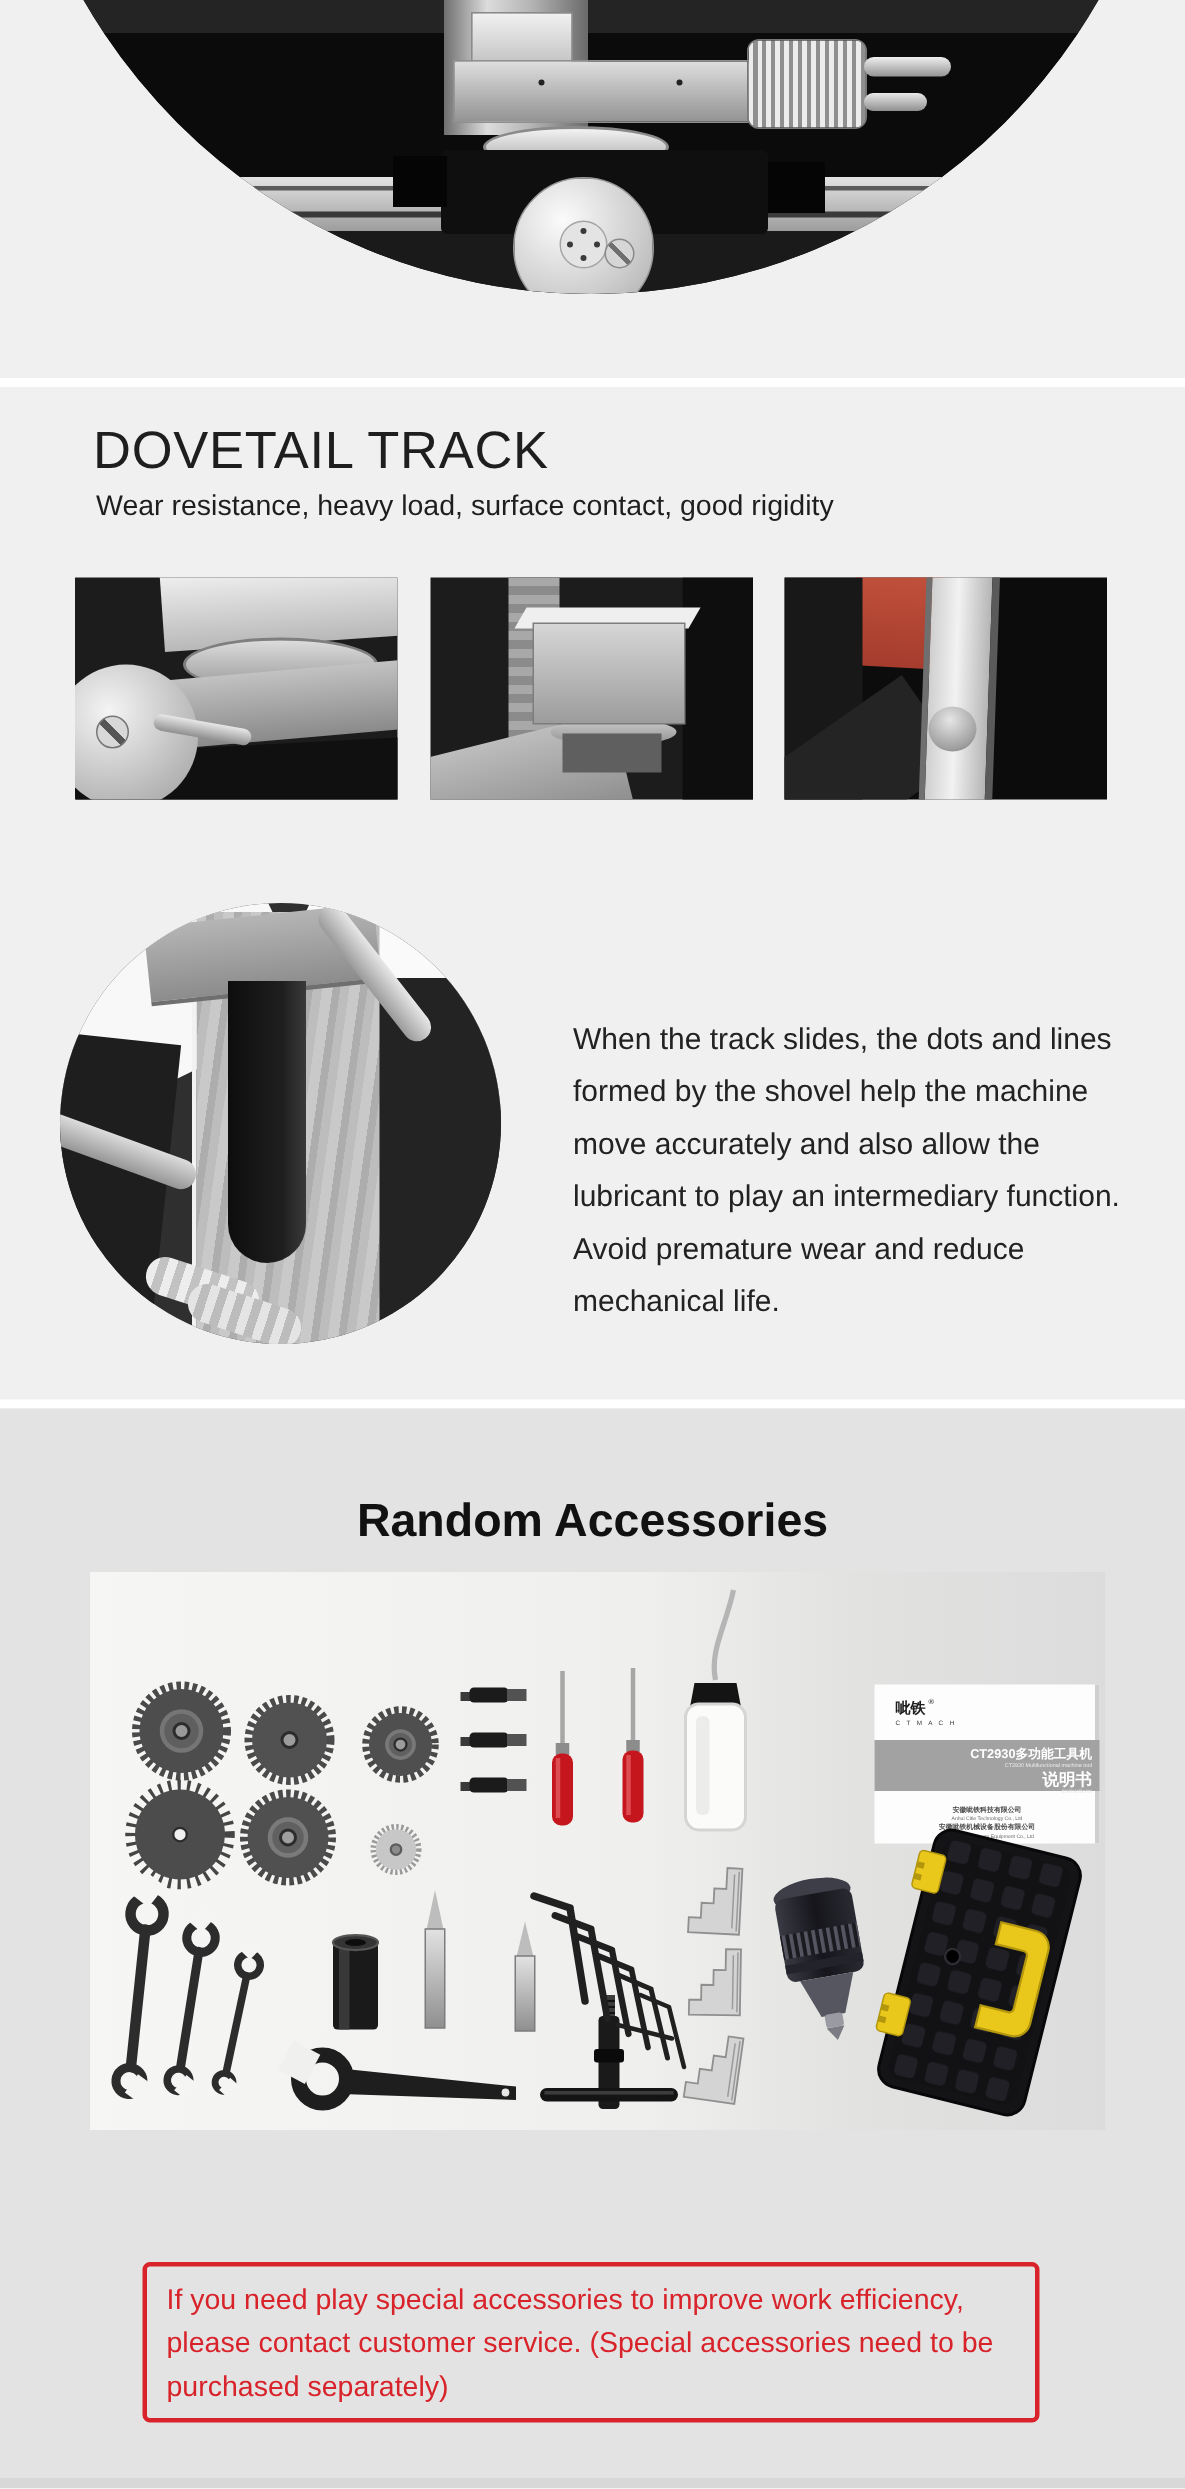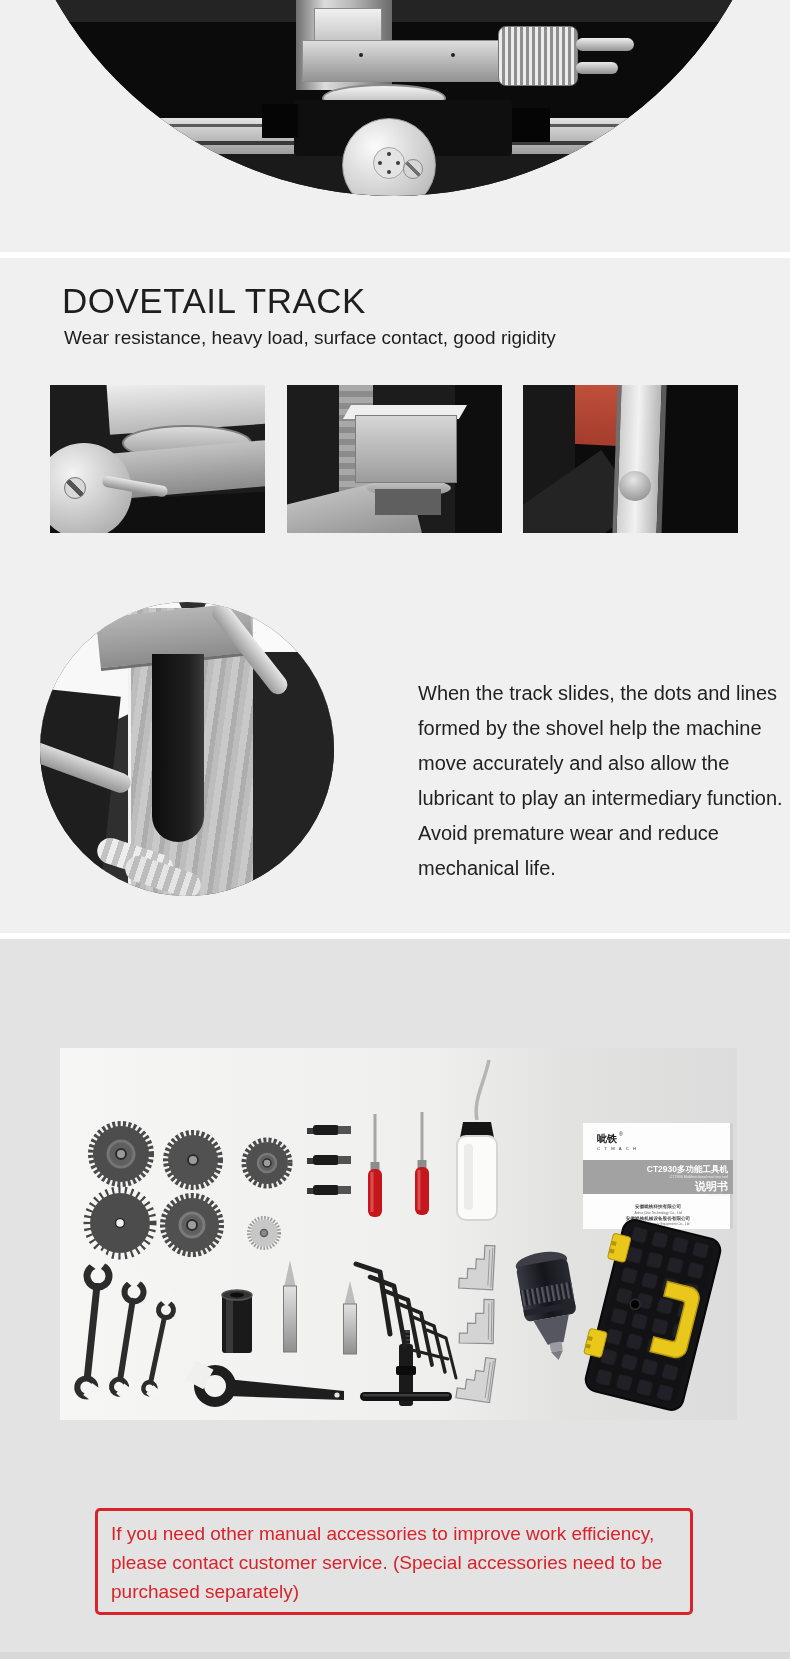--- a/index.html
+++ b/index.html
@@ -103,21 +103,21 @@
         transform-origin:left center;background:linear-gradient(180deg,#e8e8e8,#9a9a9a);}
   .circ2 .rodL{left:-36px;top:152px;width:130px;height:20px;border-radius:10px;transform:rotate(20deg);
         background:linear-gradient(180deg,#dcdcdc,#969696);}
   .circ2 .roll1{left:56px;top:244px;width:78px;height:26px;border-radius:13px;transform:rotate(18deg);
         background:repeating-linear-gradient(90deg,#ededed 0 6px,#c2c2c2 6px 12px);}
   .circ2 .roll2{left:84px;top:262px;width:78px;height:26px;border-radius:13px;transform:rotate(18deg);
         background:repeating-linear-gradient(90deg,#e4e4e4 0 6px,#bcbcbc 6px 12px);}
 
   
   .sh-head{left:377px;top:600px;font-size:23px;line-height:29px;font-weight:700;color:#1b1b1b;white-space:pre-line;}
-  .sh-body{left:382px;top:676px;font-size:20px;line-height:35px;color:#222222;white-space:pre-line;margin-left:36px;}
+  .sh-body{left:382px;top:676px;font-size:20px;line-height:35px;color:#222222;white-space:pre-line;}
 
   
   .ra-title{left:0;top:996px;width:790px;text-align:center;font-size:31px;font-weight:700;color:#111;}
   .acc-photo{left:60px;top:1048px;width:677px;height:372px;}
   .note-box{left:95px;top:1508px;width:598px;height:107px;box-sizing:border-box;border:3px solid #d8232a;
             border-radius:5px;padding:8px 0 0 13px;font-size:19px;line-height:29px;color:#d8232a;white-space:pre-line;}
 </style>
 </head>
 <body>
 
@@ -204,20 +204,21 @@
   <div class="abs sh-body">When the track slides, the dots and lines
 formed by the shovel help the machine
 move accurately and also allow the
 lubricant to play an intermediary function.
 Avoid premature wear and reduce
 mechanical life.</div>
 
   <div class="abs divider" style="top:933px;"></div>
   <div class="abs sec3-bg"></div>
 
+  <div class="abs ra-title">Random Accessories</div>
 
   <svg class="abs acc-photo" viewBox="0 0 677 372">
     <defs>
       <linearGradient id="bgG" x1="0" y1="0" x2="1" y2="0">
         <stop offset="0" stop-color="#f6f6f5"></stop>
           <stop offset="0.55" stop-color="#efefee"></stop>
         <stop offset="0.75" stop-color="#e2e2e1"></stop>
           <stop offset="1" stop-color="#dcdcdc"></stop>
       </linearGradient>
       <linearGradient id="silvV" x1="0" y1="0" x2="0" y2="1">
@@ -430,18 +431,18 @@
       </g>
       <g>
         <rect x="-58" y="28" width="18" height="26" rx="3" fill="#e9c71b" stroke="#b2960d" stroke-width="1"></rect>
         <rect x="-58" y="36" width="5" height="4" fill="#b2960d"></rect>
           <rect x="-58" y="44" width="5" height="4" fill="#b2960d"></rect>
       </g>
       <circle cx="-20" cy="-6" r="5" fill="#000" stroke="#2d2d33" stroke-width="1.5"></circle>
     </g>
   </svg>
 
-  <div class="abs note-box">If you need other manual accessories to improve work efficiency,
+  <div class="abs note-box">If you need play special accessories to improve work efficiency,
 please contact customer service. (Special accessories need to be
 purchased separately)</div>
 
   <div class="abs footer-strip"></div>
 </div>
 
 </body></html>

